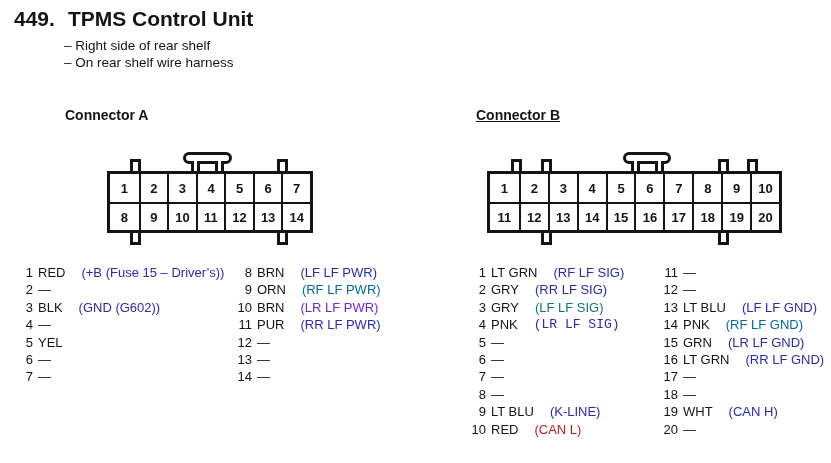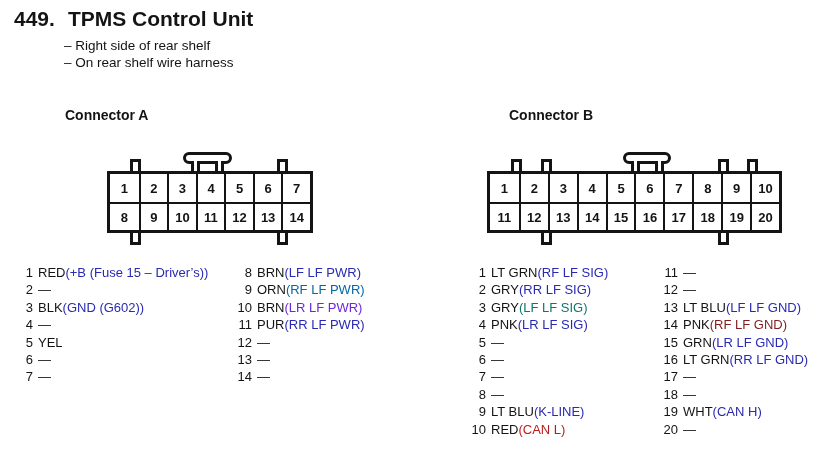--- a/index.html
+++ b/index.html
@@ -25,36 +25,36 @@
   .btab{position:absolute;width:11px;height:12px;box-sizing:border-box;background:#fff;
         border:3px solid #141414;border-top:none;}
   .hbar{position:absolute;box-sizing:border-box;background:#fff;border:3px solid #141414;border-radius:6px;}
   .hleg{position:absolute;box-sizing:border-box;width:9px;background:#fff;
         border-left:3px solid #141414;border-right:3px solid #141414;}
   
   .pin-col{position:absolute;font-size:13px;}
   .pin-row{display:flex;line-height:17.4px;white-space:nowrap;}
   .pin-num{display:inline-block;text-align:right;flex:none;}
   .pin-body{margin-left:5px;}
-  .pin-sig{margin-left:0;}
+  .pin-sig{margin-left:16px;}
 </style>
 </head>
 <body>
 
 <div class="abs title-row">
   <span>449.</span><span class="title-text">TPMS Control Unit</span>
 </div>
 
 <div class="abs notes" id="notes">
     <div>– Right side of rear shelf</div>
     <div>– On rear shelf wire harness</div>
   </div>
 
 <div class="abs conn-label" style="left:65px;top:107px;">Connector A</div>
-<div class="abs conn-label" style="left:509px;top:107px;">Connector B</div>
+<div class="abs conn-label" style="left:476px;top:107px;text-decoration:underline;">Connector B</div>
 
 <div id="diagram-0">
     <div class="hbar" style="left: 183px; top: 152px; width: 49px; height: 12px;"></div>
     <div class="hleg" style="left: 191px; top: 161px; height: 10px;"></div>
     <div class="hleg" style="left: 215px; top: 161px; height: 10px;"></div>
     <div class="ttab" style="left: 129.5px; top: 159px;"></div>
     <div class="ttab" style="left: 276.5px; top: 159px;"></div>
     <div class="btab" style="left: 129.5px; top: 233px;"></div>
     <div class="btab" style="left: 276.5px; top: 233px;"></div>
     <div class="cbox" style="left: 107px; top: 171px; width: 206px; height: 62px; grid-template-columns: repeat(7, 1fr); grid-template-rows: 1fr 1fr;">
@@ -188,21 +188,21 @@
         <span class="pin-sig" style="color: rgb(41, 41, 178);">(RR LF SIG)</span>
       </div>
       <div class="pin-row">
         <span class="pin-num" style="width: 24px;">3</span>
         <span class="pin-body">GRY</span>
         <span class="pin-sig" style="color: #0f766e;">(LF LF SIG)</span>
       </div>
       <div class="pin-row">
         <span class="pin-num" style="width: 24px;">4</span>
         <span class="pin-body">PNK</span>
-        <span class="pin-sig" style="color: rgb(41, 41, 178);">(LR LF SIG)</span>
+        <span class="pin-sig" style="color: rgb(41, 41, 178); font-family: Liberation Mono, monospace;">(LR LF SIG)</span>
       </div>
       <div class="pin-row">
         <span class="pin-num" style="width: 24px;">5</span>
         <span class="pin-body">—</span>
       </div>
       <div class="pin-row">
         <span class="pin-num" style="width: 24px;">6</span>
         <span class="pin-body">—</span>
       </div>
       <div class="pin-row">
@@ -234,21 +234,21 @@
         <span class="pin-body">—</span>
       </div>
       <div class="pin-row">
         <span class="pin-num" style="width: 24px;">13</span>
         <span class="pin-body">LT BLU</span>
         <span class="pin-sig" style="color: rgb(41, 41, 178);">(LF LF GND)</span>
       </div>
       <div class="pin-row">
         <span class="pin-num" style="width: 24px;">14</span>
         <span class="pin-body">PNK</span>
-        <span class="pin-sig" style="color: #7f1d1d;">(RF LF GND)</span>
+        <span class="pin-sig" style="color: #0369a1;">(RF LF GND)</span>
       </div>
       <div class="pin-row">
         <span class="pin-num" style="width: 24px;">15</span>
         <span class="pin-body">GRN</span>
         <span class="pin-sig" style="color: rgb(41, 41, 178);">(LR LF GND)</span>
       </div>
       <div class="pin-row">
         <span class="pin-num" style="width: 24px;">16</span>
         <span class="pin-body">LT GRN</span>
         <span class="pin-sig" style="color: rgb(41, 41, 178);">(RR LF GND)</span>

